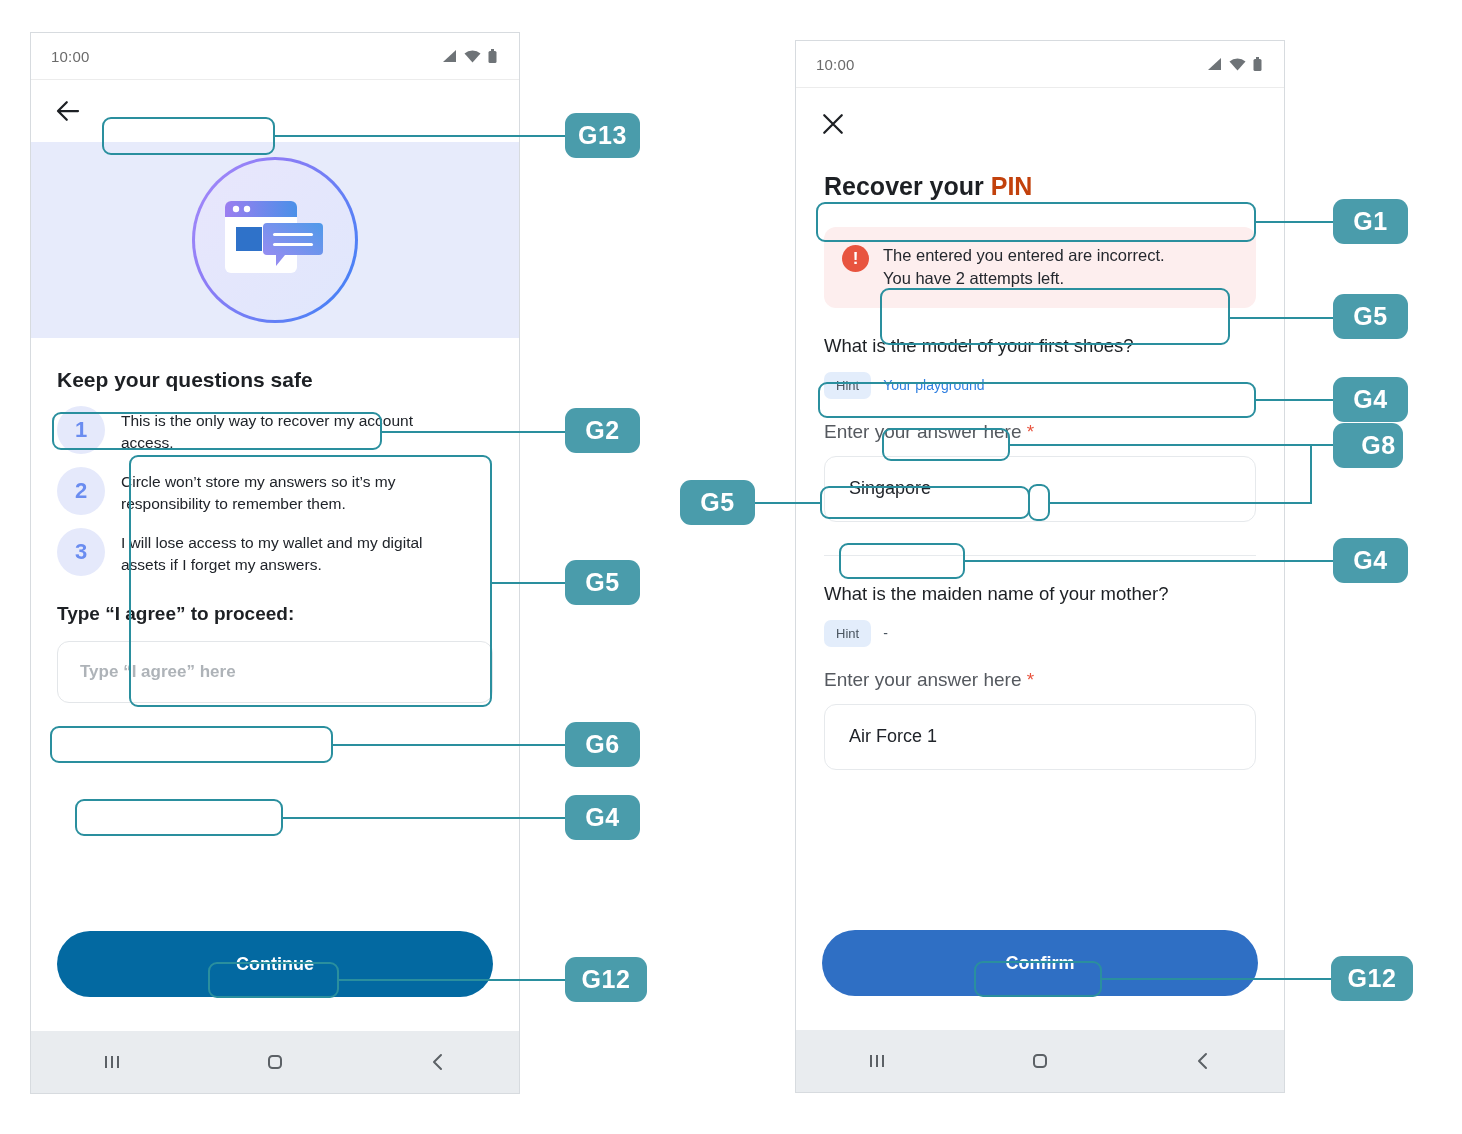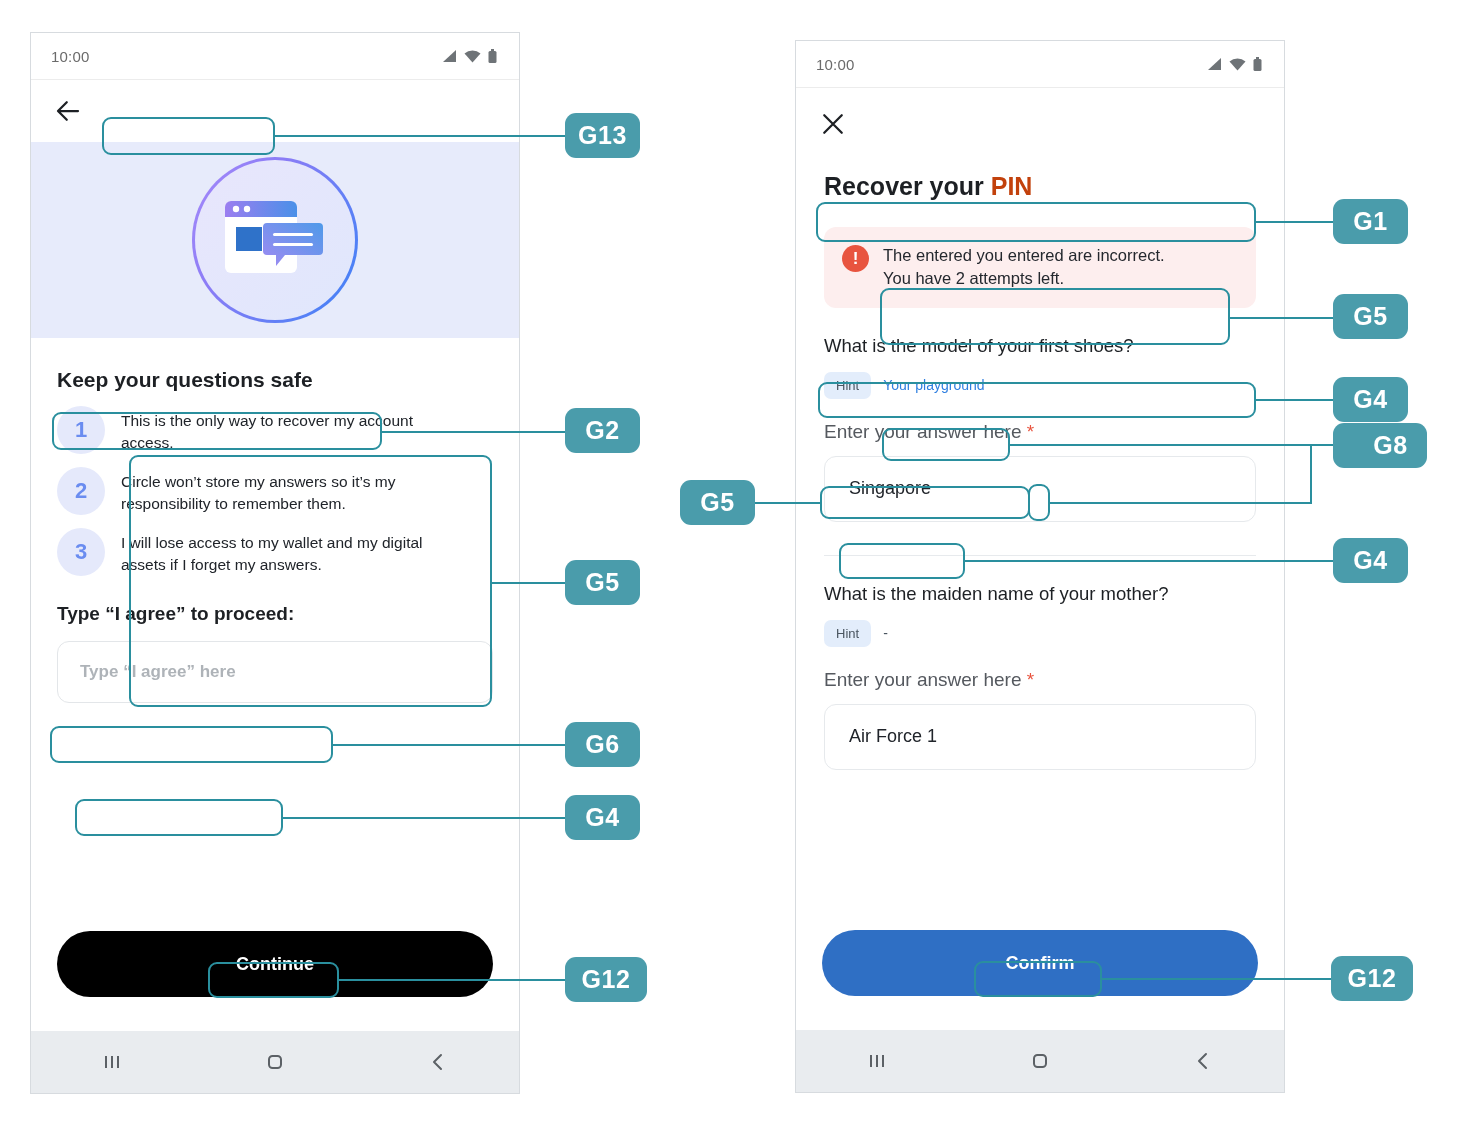--- a/index.html
+++ b/index.html
@@ -72,21 +72,21 @@
     border-radius: 12px; display: flex; align-items: center; padding: 0 22px;
     font-size: 17px; color: #20242a; background: #fff;
   }
   .textbox.placeholder { color: #aeb3b8; font-weight: bold; }
 
   .cta {
     position: absolute; left: 26px; right: 26px; height: 66px;
     border-radius: 33px; display:flex; align-items:center; justify-content:center;
     color:#fff; font-size:18px; font-weight:700; border:none;
   }
-  #continue-button { bottom: 0; background: #000000; }
+  #continue-button { bottom: 0; background: #0369a1; }
   #confirm-button  { bottom: 0; background: #2f6fc4; }
 
   
   .navbar {
     position:absolute; left:0; right:0; bottom:0; height:62px;
     background:#e9ecef; display:flex; align-items:center; justify-content:space-around;
   }
 
   
   .rbody { padding: 0 28px; position: relative; }
@@ -340,21 +340,21 @@
   <div class="hl" style="left:880px; top:288px; width:350px; height:57px;"></div>
   <div class="lead h" style="left:1230px; top:317px; width:103px;"></div>
   <div class="badge" style="left:1333px; top:294px; width:75px; height:45px;">G5</div>
 
   <div class="hl" style="left:818px; top:382px; width:438px; height:36px;"></div>
   <div class="lead h" style="left:1256px; top:399px; width:77px;"></div>
   <div class="badge" style="left:1333px; top:377px; width:75px; height:45px;">G4</div>
 
   <div class="hl" style="left:882px; top:428px; width:128px; height:33px;"></div>
   <div class="lead h" style="left:1010px; top:444px; width:323px;"></div>
-  <div class="badge" style="left:1333px; top:423px; width:94px; height:45px;padding-left:21px;">G8</div>
+  <div class="badge" style="left:1333px; top:423px; width:70px; height:45px;padding-left:21px;">G8</div>
 
   <div class="hl" style="left:820px; top:486px; width:210px; height:33px;"></div>
   <div class="lead h" style="left:755px; top:502px; width:65px;"></div>
   <div class="badge" style="left:680px; top:480px; width:75px; height:45px;">G5</div>
 
   <div class="hl" style="left:1028px; top:484px; width:22px; height:37px;"></div>
   <div class="lead h" style="left:1050px; top:502px; width:262px;"></div>
   <div class="lead v" style="left:1310px; top:444px; height:60px;"></div>
 
   <div class="hl" style="left:839px; top:543px; width:126px; height:36px;"></div>

